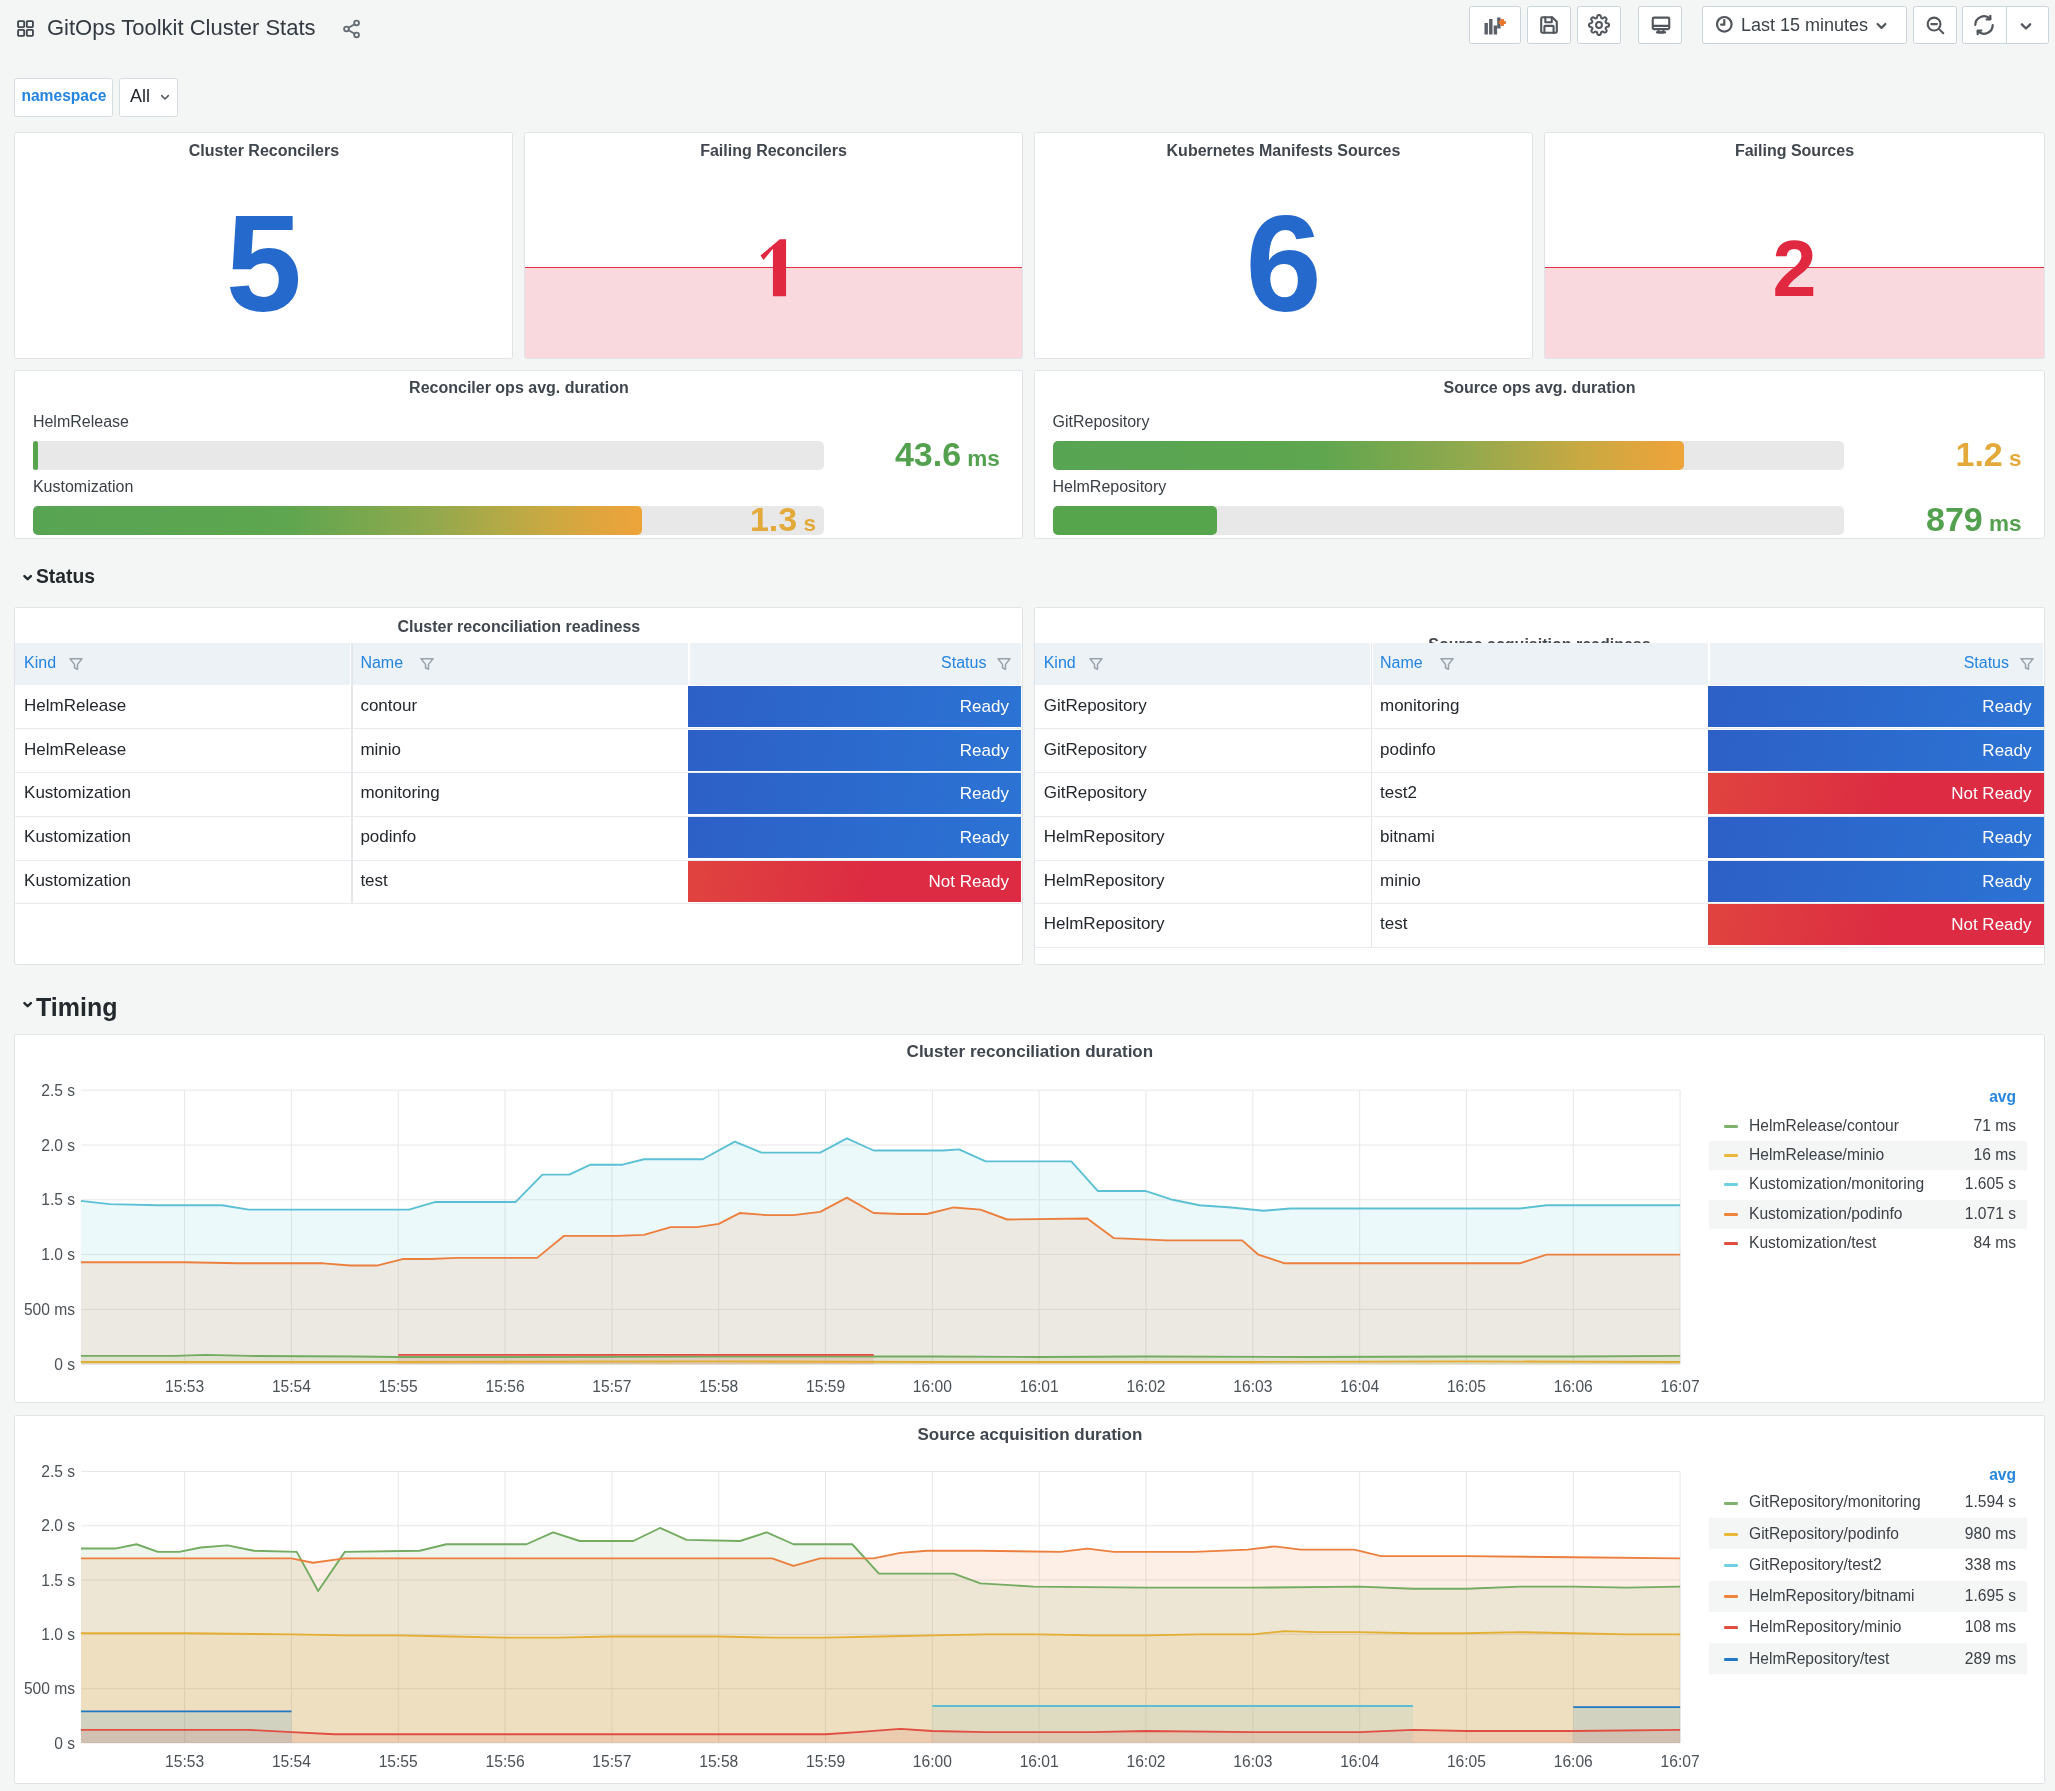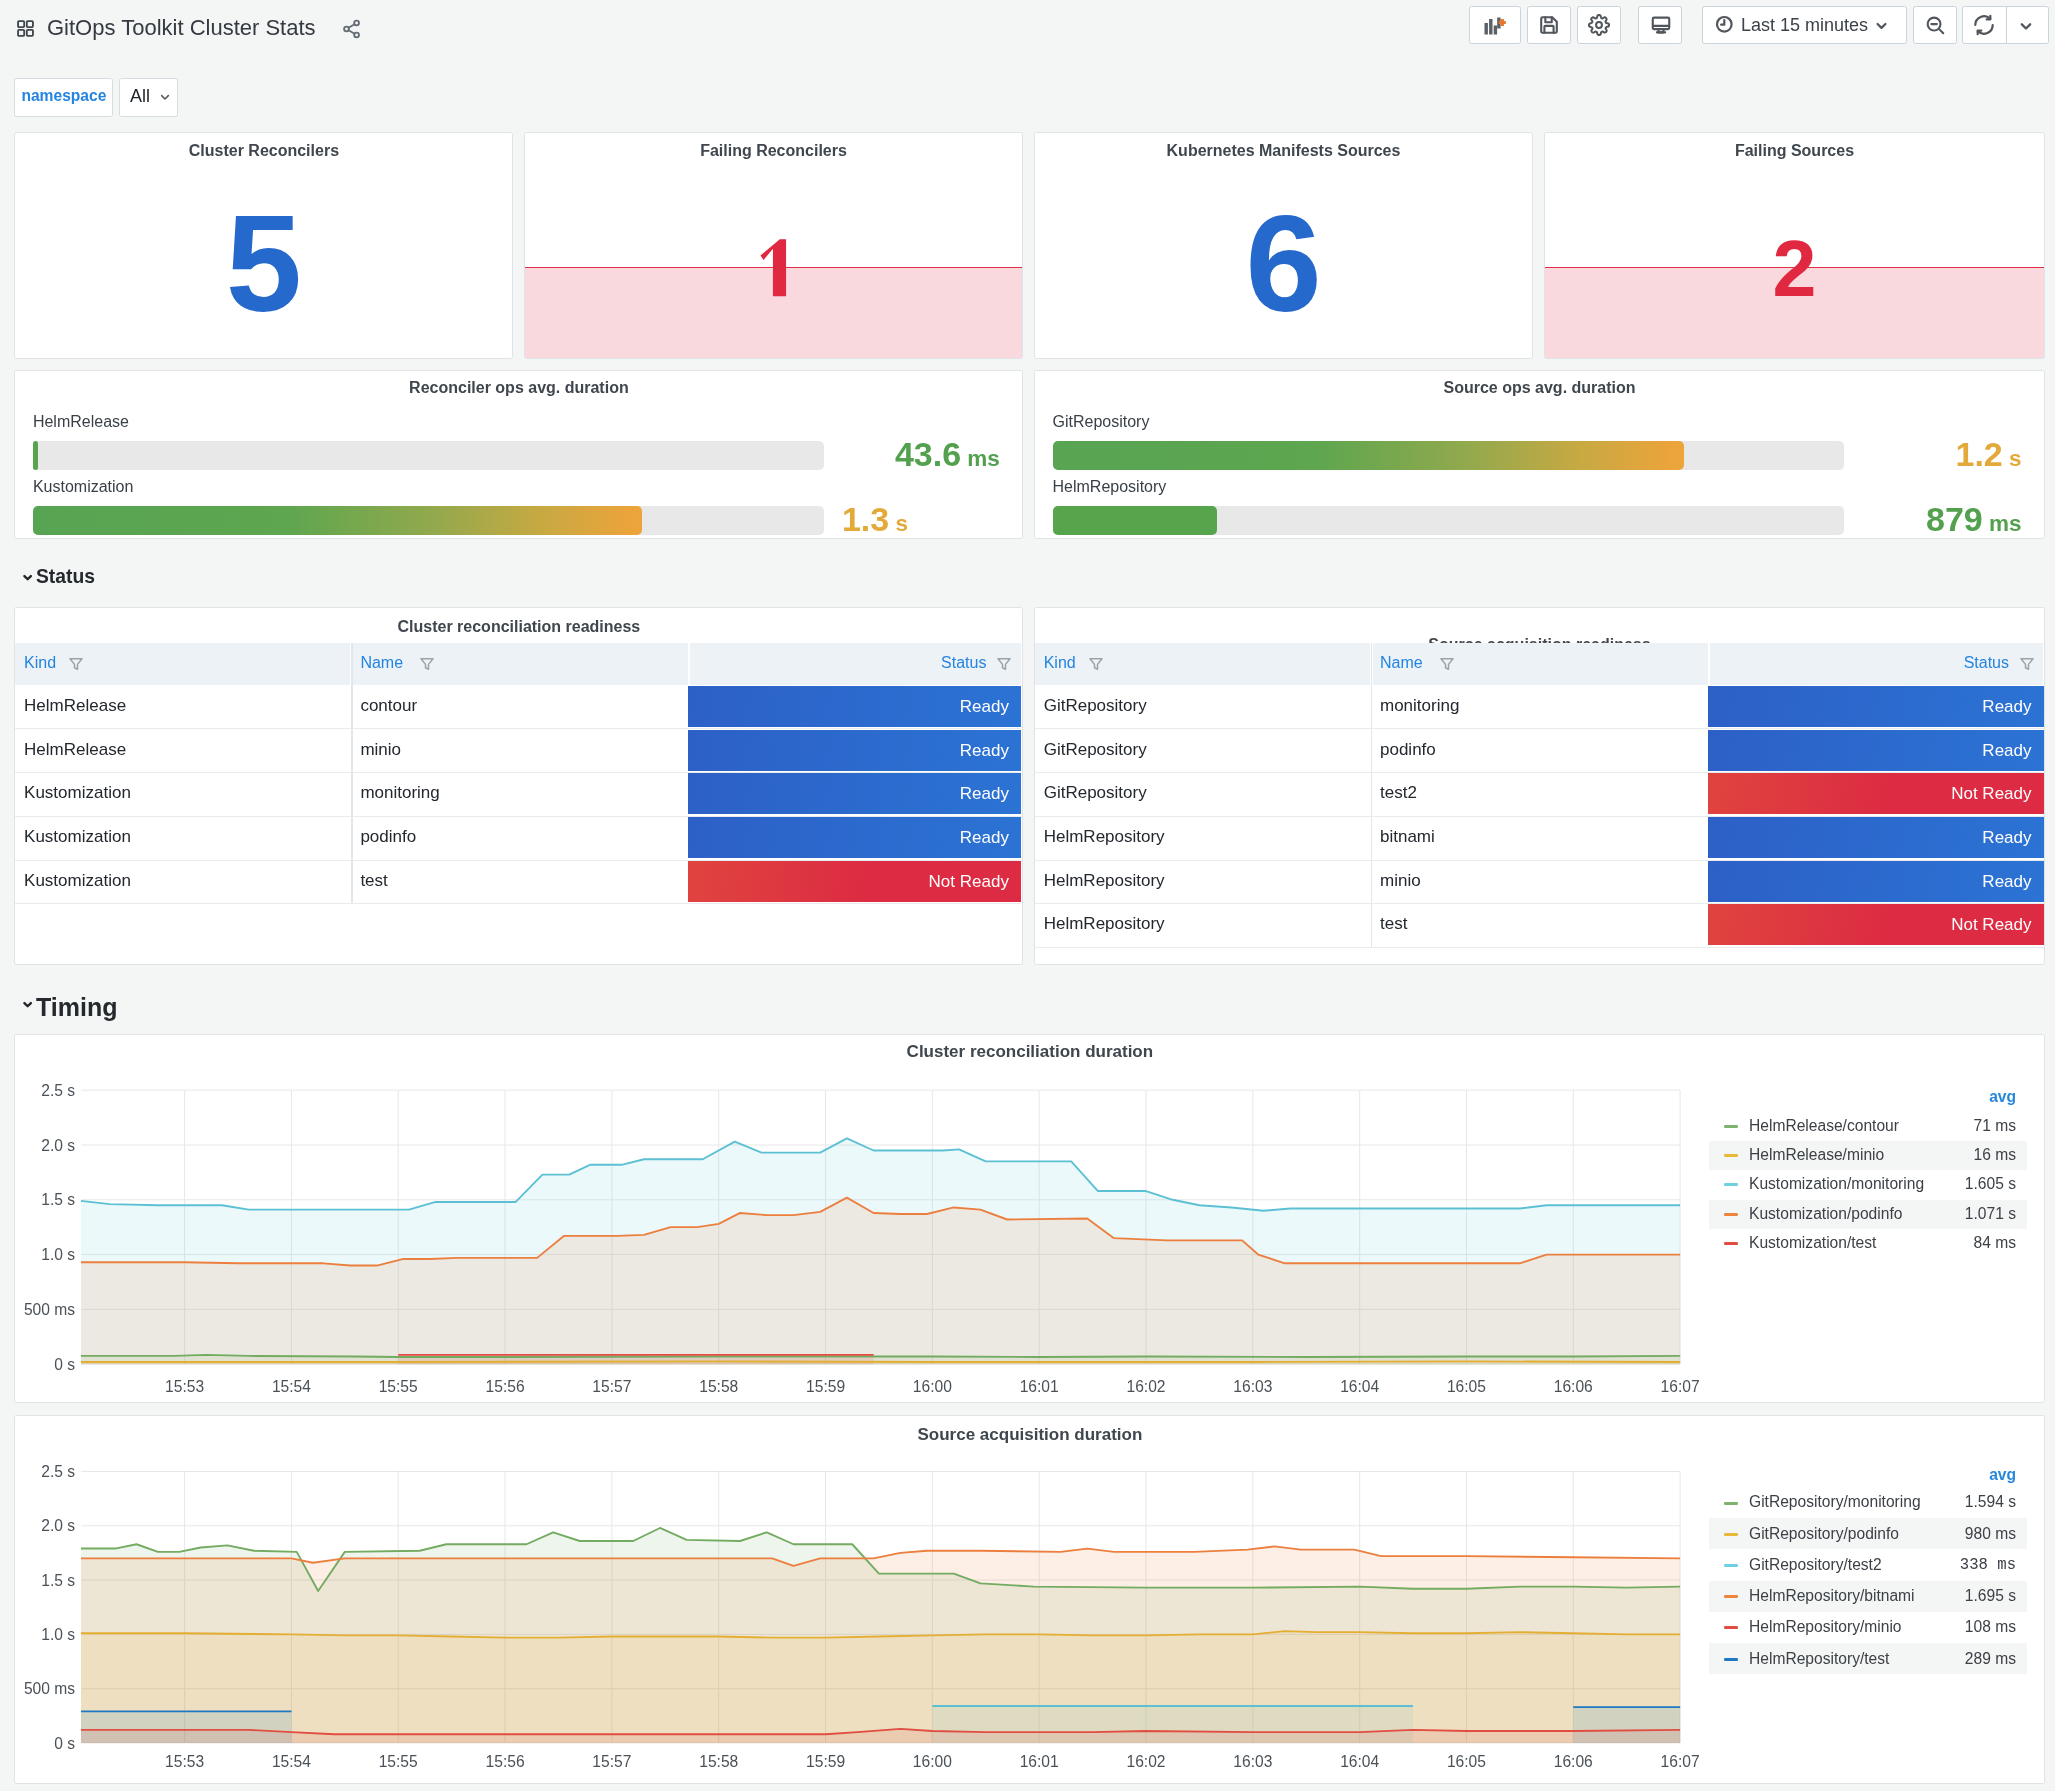--- a/index.html
+++ b/index.html
@@ -101,21 +101,21 @@
 </div>
 <div class="panel" style="left:14.4px;top:370px;width:1009px;height:169px;">
 <div class="ptitle" style="top:8px;font-size:16px;">Reconciler ops avg. duration</div>
 <div class="abs" style="left:17.5px;top:42px;font-size:16px;color:#3a4047;">HelmRelease</div>
 <div class="abs" style="left:17.5px;top:70px;width:791px;height:29px;background:#e8e8e8;border-radius:5px;"></div>
 <div class="abs" style="left:17.5px;top:70px;width:5px;height:29px;background:#56a44c;border-radius:5px;"></div>
 <div class="abs" style="right:22.5px;top:64px;width:250px;text-align:right;color:#53a04e;font-weight:bold;"><span style="font-size:34px;">43.6</span><span style="font-size:22.5px;"> ms</span></div>
 <div class="abs" style="left:17.5px;top:107px;font-size:16px;color:#3a4047;">Kustomization</div>
 <div class="abs" style="left:17.5px;top:135px;width:791px;height:29px;background:#e8e8e8;border-radius:5px;"></div>
 <div class="abs" style="left:17.5px;top:135px;width:609px;height:29px;background:linear-gradient(90deg,#57a453 0%,#5ea64f 42%,#93a94d 66%,#c9a942 84%,#e7a43c 96%,#eda53a 100%);border-radius:5px;"></div>
-<div class="abs" style="right:22.5px;top:129px;width:250px;text-align:center;color:#e3a93a;font-weight:bold;"><span style="font-size:34px;">1.3</span><span style="font-size:22.5px;"> s</span></div>
+<div class="abs" style="right:22.5px;top:129px;width:250px;text-align:left;color:#e3a93a;font-weight:bold;"><span style="font-size:34px;">1.3</span><span style="font-size:22.5px;"> s</span></div>
 </div>
 <div class="panel" style="left:1034px;top:370px;width:1011px;height:169px;text-decoration:underline;">
 <div class="ptitle" style="top:8px;font-size:16px;">Source ops avg. duration</div>
 <div class="abs" style="left:17.5px;top:42px;font-size:16px;color:#3a4047;">GitRepository</div>
 <div class="abs" style="left:17.5px;top:70px;width:791px;height:29px;background:#e8e8e8;border-radius:5px;"></div>
 <div class="abs" style="left:17.5px;top:70px;width:631px;height:29px;background:linear-gradient(90deg,#57a453 0%,#5ea64f 42%,#93a94d 66%,#c9a942 84%,#e7a43c 96%,#eda53a 100%);border-radius:5px;"></div>
 <div class="abs" style="right:22.5px;top:64px;width:250px;text-align:right;color:#e3a93a;font-weight:bold;"><span style="font-size:34px;">1.2</span><span style="font-size:22.5px;"> s</span></div>
 <div class="abs" style="left:17.5px;top:107px;font-size:16px;color:#3a4047;">HelmRepository</div>
 <div class="abs" style="left:17.5px;top:135px;width:791px;height:29px;background:#e8e8e8;border-radius:5px;"></div>
 <div class="abs" style="left:17.5px;top:135px;width:164px;height:29px;background:#56a44c;border-radius:5px;"></div>
@@ -346,21 +346,21 @@
 <div style="position:absolute;left:1972px;top:1466px;width:44px;text-align:right;font-size:15.6px;font-weight:bold;color:#2787dd;">avg</div>
 <div style="position:absolute;left:1724px;top:1502px;width:13.7px;height:2.5px;border-radius:1.2px;background:#7EB26D;"></div>
 <div style="position:absolute;left:1749px;top:1493px;font-size:15.6px;color:#3c4147;">GitRepository/monitoring</div>
 <div style="position:absolute;left:1891px;top:1493px;width:125px;text-align:right;font-size:15.6px;color:#3c4147;">1.594 s</div>
 <div style="position:absolute;left:1709px;top:1518px;width:318px;height:31px;background:#f4f5f5;"></div>
 <div style="position:absolute;left:1724px;top:1533px;width:13.7px;height:2.5px;border-radius:1.2px;background:#EAB839;"></div>
 <div style="position:absolute;left:1749px;top:1525px;font-size:15.6px;color:#3c4147;">GitRepository/podinfo</div>
 <div style="position:absolute;left:1891px;top:1525px;width:125px;text-align:right;font-size:15.6px;color:#3c4147;">980 ms</div>
 <div style="position:absolute;left:1724px;top:1564px;width:13.7px;height:2.5px;border-radius:1.2px;background:#6ED0E0;"></div>
 <div style="position:absolute;left:1749px;top:1556px;font-size:15.6px;color:#3c4147;">GitRepository/test2</div>
-<div style="position:absolute;left:1891px;top:1556px;width:125px;text-align:right;font-size:15.6px;color:#3c4147;font-family:Liberation Mono, monospace;">338 ms</div>
+<div style="position:absolute;left:1891px;top:1556px;width:125px;text-align:right;font-size:15.6px;color:#3c4147;">338 ms</div>
 <div style="position:absolute;left:1709px;top:1581px;width:318px;height:31px;background:#f4f5f5;"></div>
 <div style="position:absolute;left:1724px;top:1595px;width:13.7px;height:2.5px;border-radius:1.2px;background:#EF843C;"></div>
 <div style="position:absolute;left:1749px;top:1587px;font-size:15.6px;color:#3c4147;">HelmRepository/bitnami</div>
 <div style="position:absolute;left:1891px;top:1587px;width:125px;text-align:right;font-size:15.6px;color:#3c4147;">1.695 s</div>
 <div style="position:absolute;left:1724px;top:1626px;width:13.7px;height:2.5px;border-radius:1.2px;background:#E24D42;"></div>
 <div style="position:absolute;left:1749px;top:1618px;font-size:15.6px;color:#3c4147;">HelmRepository/minio</div>
 <div style="position:absolute;left:1891px;top:1618px;width:125px;text-align:right;font-size:15.6px;color:#3c4147;">108 ms</div>
 <div style="position:absolute;left:1709px;top:1643px;width:318px;height:31px;background:#f4f5f5;"></div>
 <div style="position:absolute;left:1724px;top:1658px;width:13.7px;height:2.5px;border-radius:1.2px;background:#1F78C1;"></div>
 <div style="position:absolute;left:1749px;top:1650px;font-size:15.6px;color:#3c4147;">HelmRepository/test</div>

